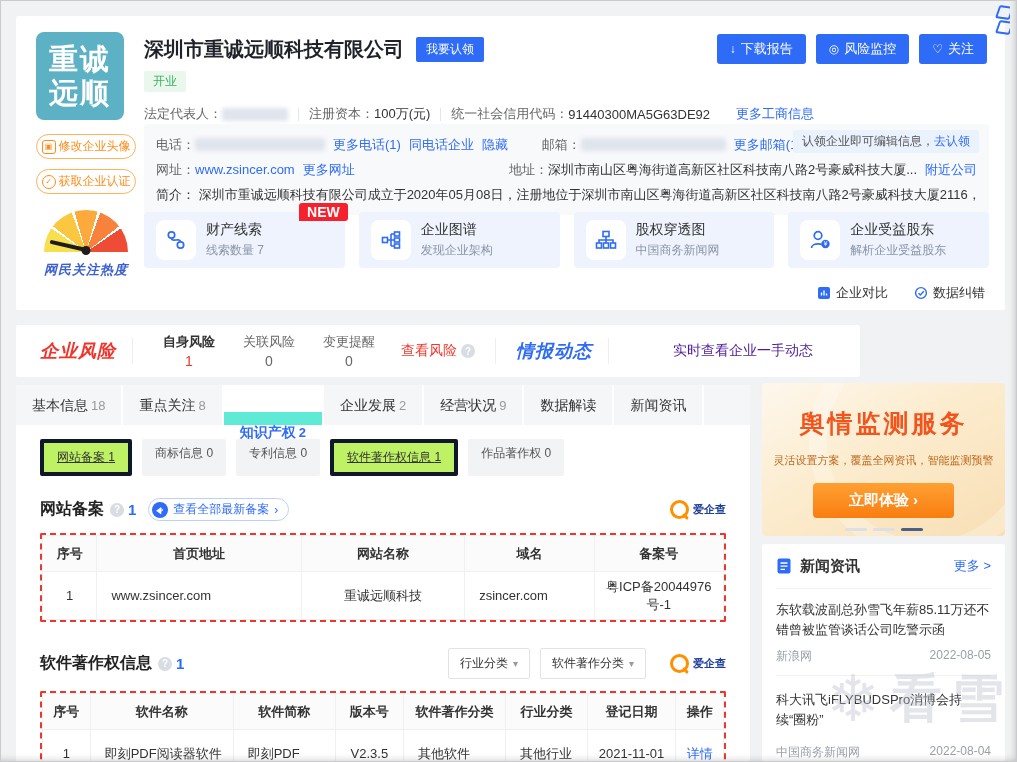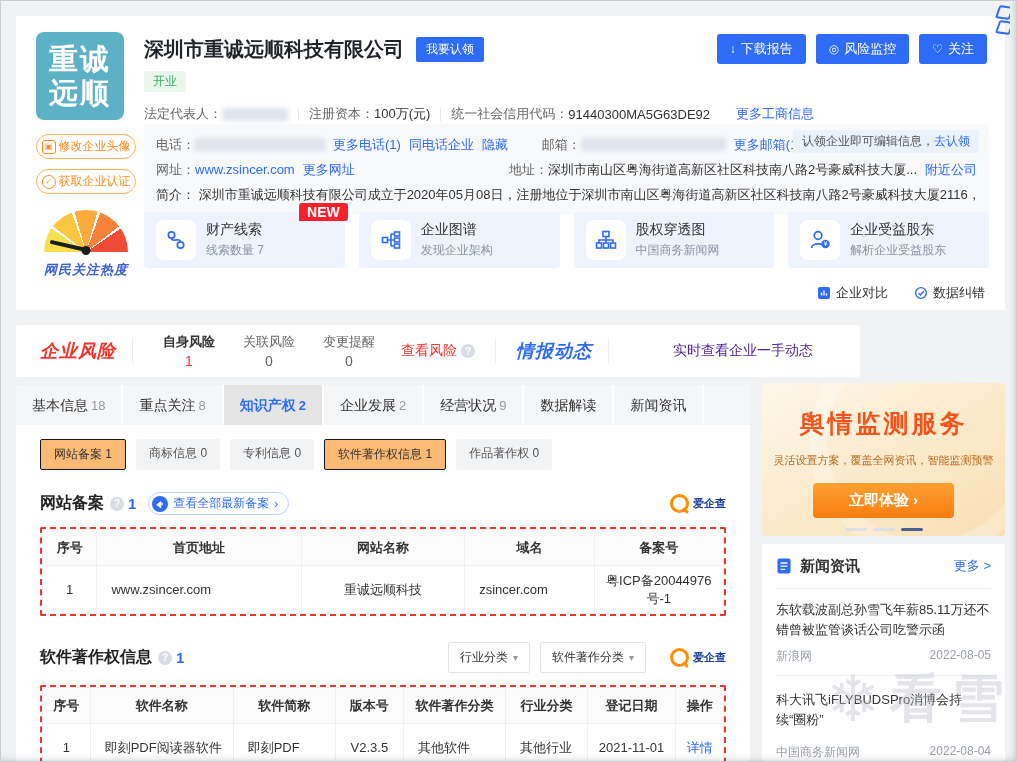--- a/index.html
+++ b/index.html
@@ -75,26 +75,26 @@
   .qmark{display:inline-flex;width:14px;height:14px;border-radius:50%;background:#d9dce2;color:#fff;font-size:10px;
          align-items:center;justify-content:center;font-weight:bold;}
   .intel-title{font-size:18px;font-weight:bold;font-style:italic;color:#2e6bf6;letter-spacing:1px;}
   .intel-desc{font-size:14px;color:#4c1d95;margin-left:48px;}
 
   
   .left-panel{left:16px;top:385px;width:734px;height:377px;overflow:hidden;}
   .tabs{display:flex;gap:2px;background:#fff;height:40px;}
   .tab{background:#f5f6f8;padding:0 16px;line-height:40px;font-size:14px;color:#333;cursor:pointer;white-space:nowrap;}
   .tab .cnt{color:#999;font-size:13px;margin-left:3px;}
-  .tab.active{background:#e5e5e5;color:#2e6bf6;font-weight:bold;}
+  .tab.active{background:#5eead4;color:#2e6bf6;font-weight:bold;margin-top:27px;}
   .tab.active .cnt{color:#2e6bf6;}
   .tab.filler{flex:1;cursor:default;}
   .pills{display:flex;gap:10px;padding:14px 24px 0;}
   .pill{font-size:12px;color:#555;background:#f2f3f5;padding:6px 13px;border-radius:2px;cursor:pointer;white-space:nowrap;}
-  .pill.framed{background:#fdba74;border:1px solid #0f172a;color:#333;}
+  .pill.framed{background:#bef264;border:4px solid #0f172a;color:#333;text-decoration:underline;}
   .section-head{display:flex;align-items:center;margin:22px 24px 12px;}
   .sec-title{font-size:16px;font-weight:bold;color:#222;}
   .sec-q{margin:0 4px 0 6px;}
   .sec-count{color:#2e6bf6;font-weight:bold;font-size:15px;}
   .viewall{margin-left:12px;display:flex;align-items:center;gap:5px;border:1px solid #bcd0fb;color:#2e6bf6;
            font-size:12px;border-radius:13px;padding:2px 10px 2px 3px;cursor:pointer;background:#fff;}
   .brand{margin-left:auto;display:flex;align-items:center;gap:4px;font-size:11px;font-weight:bold;color:#21409a;}
   .q-logo{position:relative;width:13px;height:13px;border:3px solid #ff9000;border-radius:50%;}
   .q-logo:after{content:'';position:absolute;right:-3px;bottom:-2px;width:7px;height:3px;background:#ff9000;border-radius:2px;transform:rotate(45deg);}
   .filters{margin-left:auto;display:flex;gap:10px;align-items:center;}

